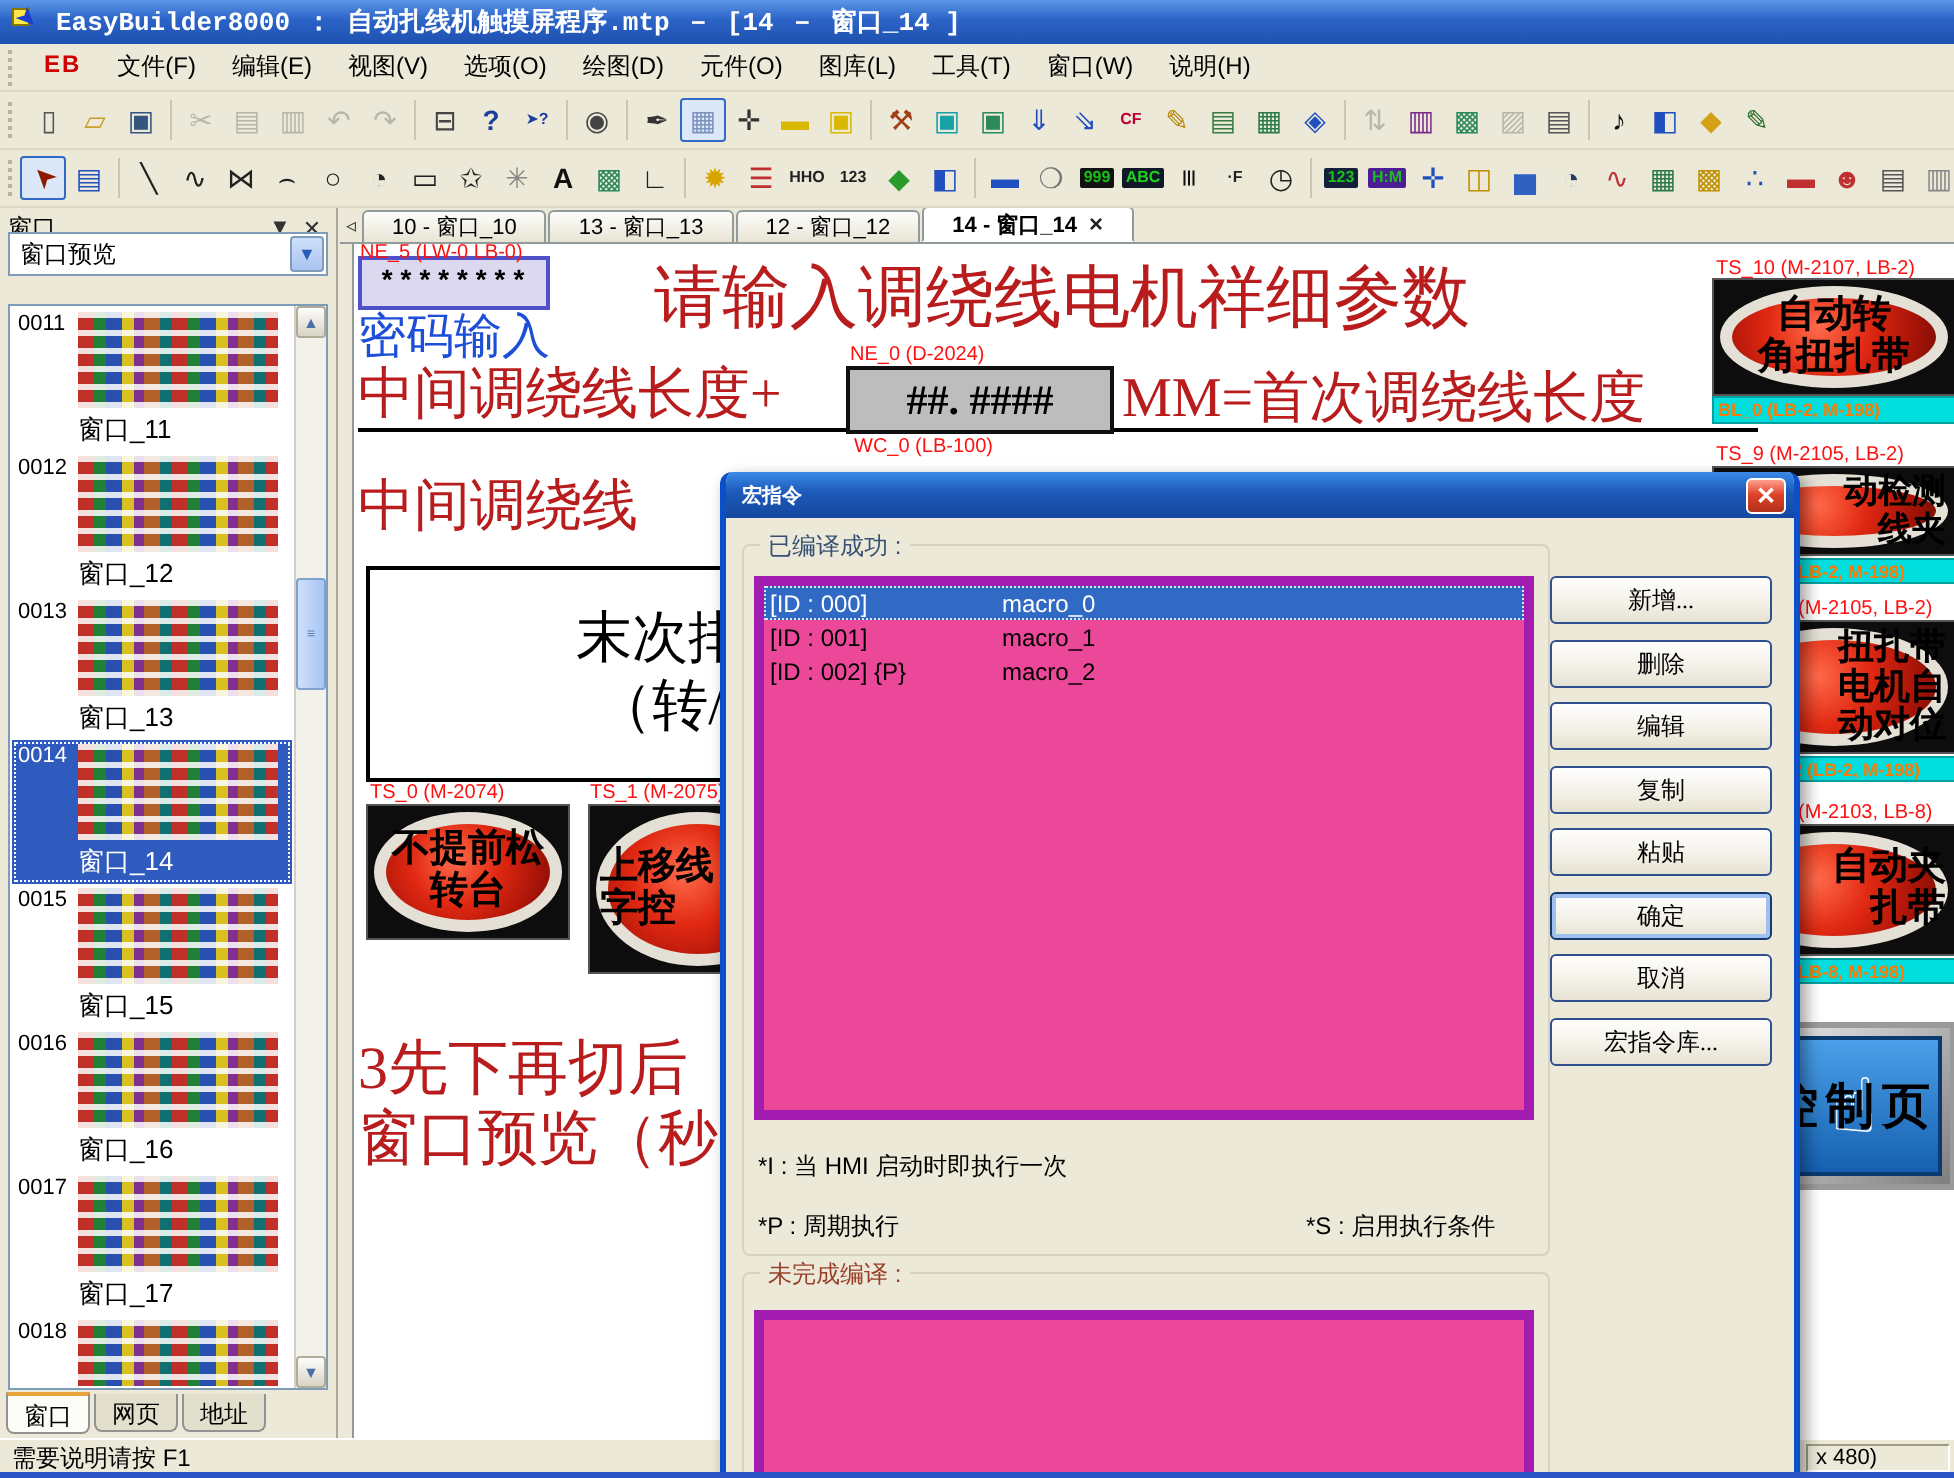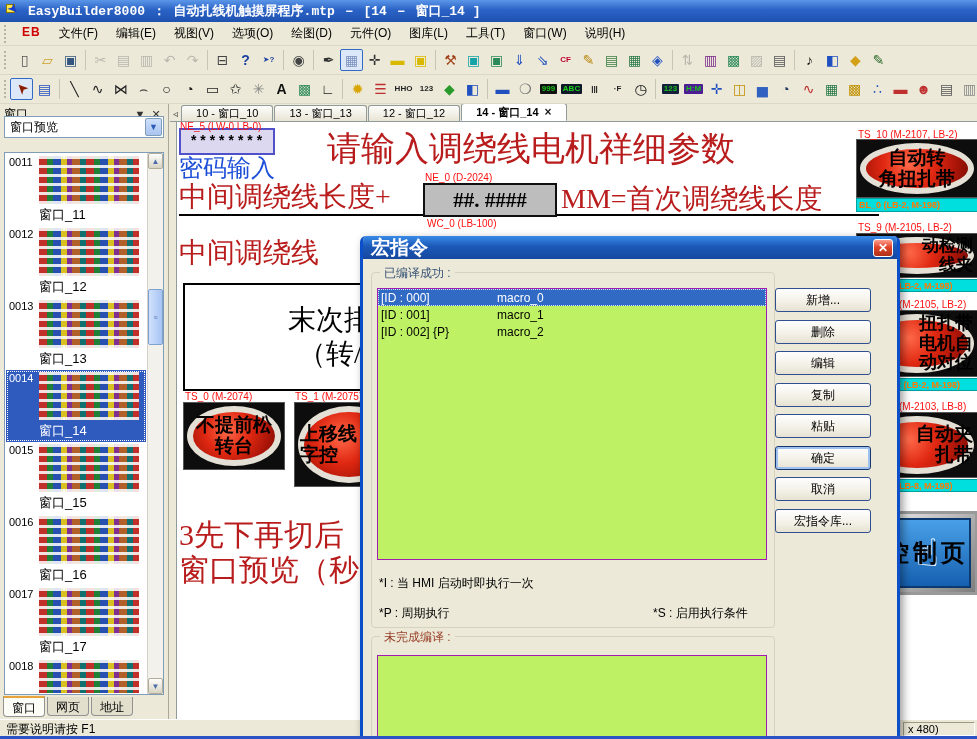--- a/index.html
+++ b/index.html
@@ -83,37 +83,37 @@
 .hmibtn .btxt.tr{align-items:flex-end;padding-right:4px}
 .subbar{position:absolute;background:#00dede;border:1px solid #00a0a0;color:#ff7a00;font-size:9px;font-weight:bold;display:flex;align-items:center;padding-left:2px;white-space:nowrap;overflow:hidden}
 
 .fk{position:absolute;left:699px;top:389px;width:102px;height:84px;border:3px solid #9a9a9a;background:linear-gradient(135deg,#ececec,#7e7e7e)}
 .fk .fkin{position:absolute;inset:4px;background:linear-gradient(#4aa0e8,#1560b0);border:2px solid #0a3a70}
 .fk .hand{position:absolute;inset:0;display:flex;align-items:center;justify-content:center;color:#fff;font-size:38px;z-index:1}
 .fk .fktxt{position:absolute;inset:0;display:flex;align-items:center;justify-content:center;font-family:"Liberation Serif","DejaVu Serif",serif;font-weight:bold;font-size:24px;color:#000;z-index:2;letter-spacing:4px}
 
 
 .dialog{position:absolute;left:360px;top:236px;width:540px;height:503px;z-index:50;background:#ece9d8;border:3px solid #0b50c8;border-top:none;border-radius:6px 6px 0 0;box-shadow:3px 3px 8px rgba(0,0,0,.4);overflow:hidden}
-.dtitle{height:23px;background:linear-gradient(#3a8ae8,#1c59b8 45%,#15489f);border-radius:3px 3px 0 0;display:flex;align-items:center;padding:0 8px;color:#fff;font-weight:bold;font-size:19px}
+.dtitle{height:23px;background:linear-gradient(#3a8ae8,#1c59b8 45%,#15489f);border-radius:3px 3px 0 0;display:flex;align-items:center;padding:0 8px;color:#fff;font-weight:bold;font-size:10px}
 .dclose{position:absolute;top:3px;right:4px;width:20px;height:18px;border:1px solid #fff;border-radius:3px;background:linear-gradient(#ffa090,#e0432a 45%,#b03018);color:#fff;font-weight:bold;font-size:12px;line-height:15px;text-align:center}
 .dbody{position:absolute;left:0;right:0;top:23px;bottom:0}
 .groupbox{position:absolute;border:1px solid #d6d2bf;border-radius:4px}
 .groupbox .glab{position:absolute;top:-8px;left:8px;background:#ece9d8;padding:0 4px;font-size:12px}
 .g1{left:8px;top:13px;width:404px;height:356px}
 .g1 .glab{color:#355175}
 .g2{left:8px;top:377px;width:404px;height:140px}
 .g2 .glab{color:#99402a}
-.listbox{position:absolute;background:#bef264;border:1px solid #a21caf;overflow:hidden}
+.listbox{position:absolute;background:#ec4899;border:5px solid #a21caf;overflow:hidden}
 .lb1{left:14px;top:29px;width:390px;height:272px}
 .lb2{left:14px;top:396px;width:390px;height:110px}
 .mrow{display:flex;height:17px;align-items:center;padding:0 3px;font-size:12px;white-space:nowrap}
 .mrow .mid{width:116px;flex:0 0 auto}
 .mrow.sel{background:#316ac5;color:#fff;outline:1px dotted #dce6f5;outline-offset:-1px}
 .dnote{position:absolute;font-size:12px;white-space:nowrap}
-.dbtn{position:absolute;left:412px;width:96px;height:24px;font-size:12px;font-family:Liberation Sans, sans-serif;background:linear-gradient(#fefefe,#f4f1e8 55%,#e6e2d2);border:1px solid #2f4f8f;border-radius:3px;color:#000;cursor:default}
+.dbtn{position:absolute;left:412px;width:111px;height:24px;font-size:12px;font-family:Liberation Serif, serif;background:linear-gradient(#fefefe,#f4f1e8 55%,#e6e2d2);border:1px solid #2f4f8f;border-radius:3px;color:#000;cursor:default}
 .dbtn.def{box-shadow:inset 0 0 0 2px #9ec1f0;border-color:#17386f}
 
 
 .statusbar{position:absolute;left:0;right:0;bottom:0;height:20px;background:#ece9d8;border-top:1px solid #fff;display:flex;align-items:center;padding-left:6px;font-size:12px;z-index:10}
 .status-right{position:absolute;right:2px;top:2px;bottom:3px;width:72px;border:1px solid;border-color:#9d9a84 #fff #fff #9d9a84;display:flex;align-items:center;padding-left:4px;font-size:11px;background:#ece9d8}
 .winedge{position:absolute;left:0;right:0;bottom:0;height:3px;background:#2b53c6;z-index:100}
 </style>
 </head>
 <body>
 

